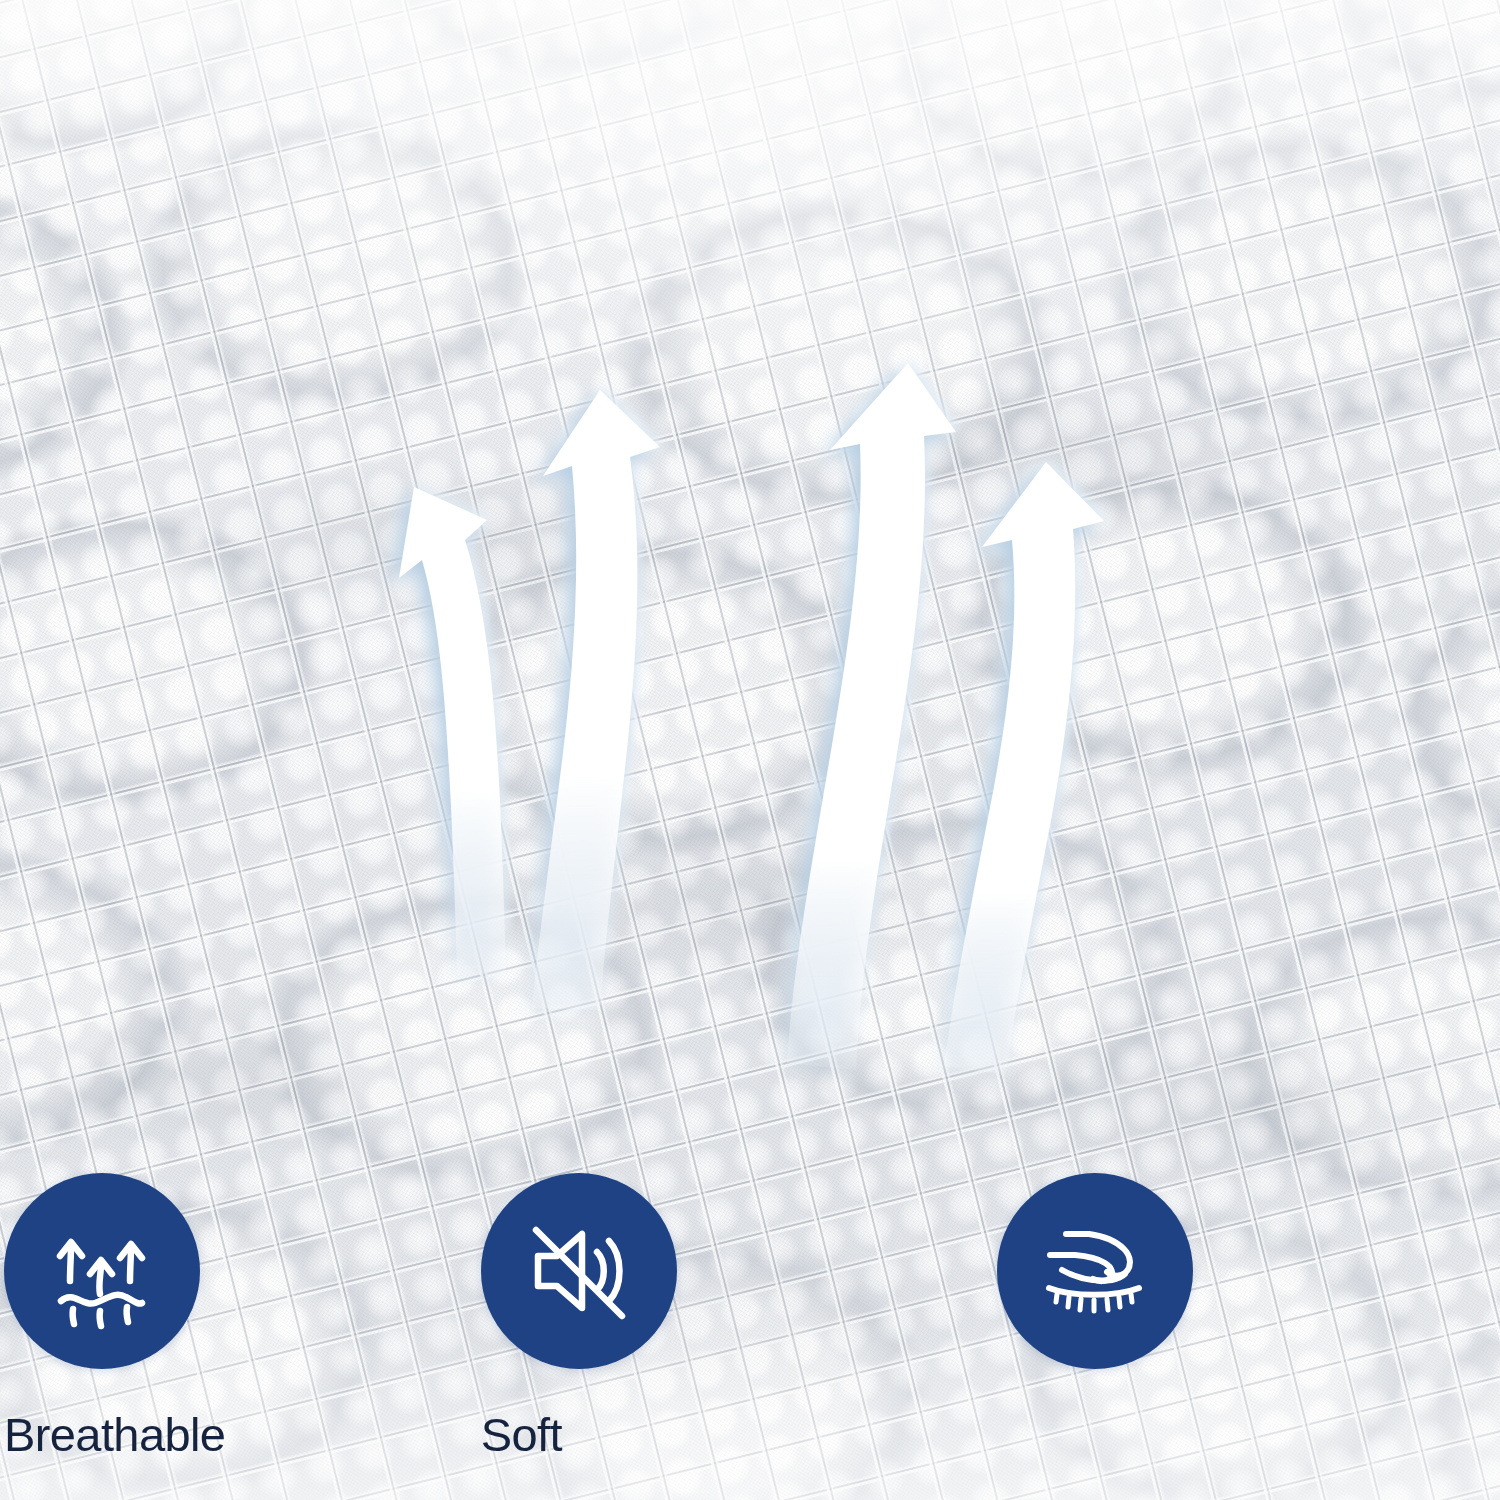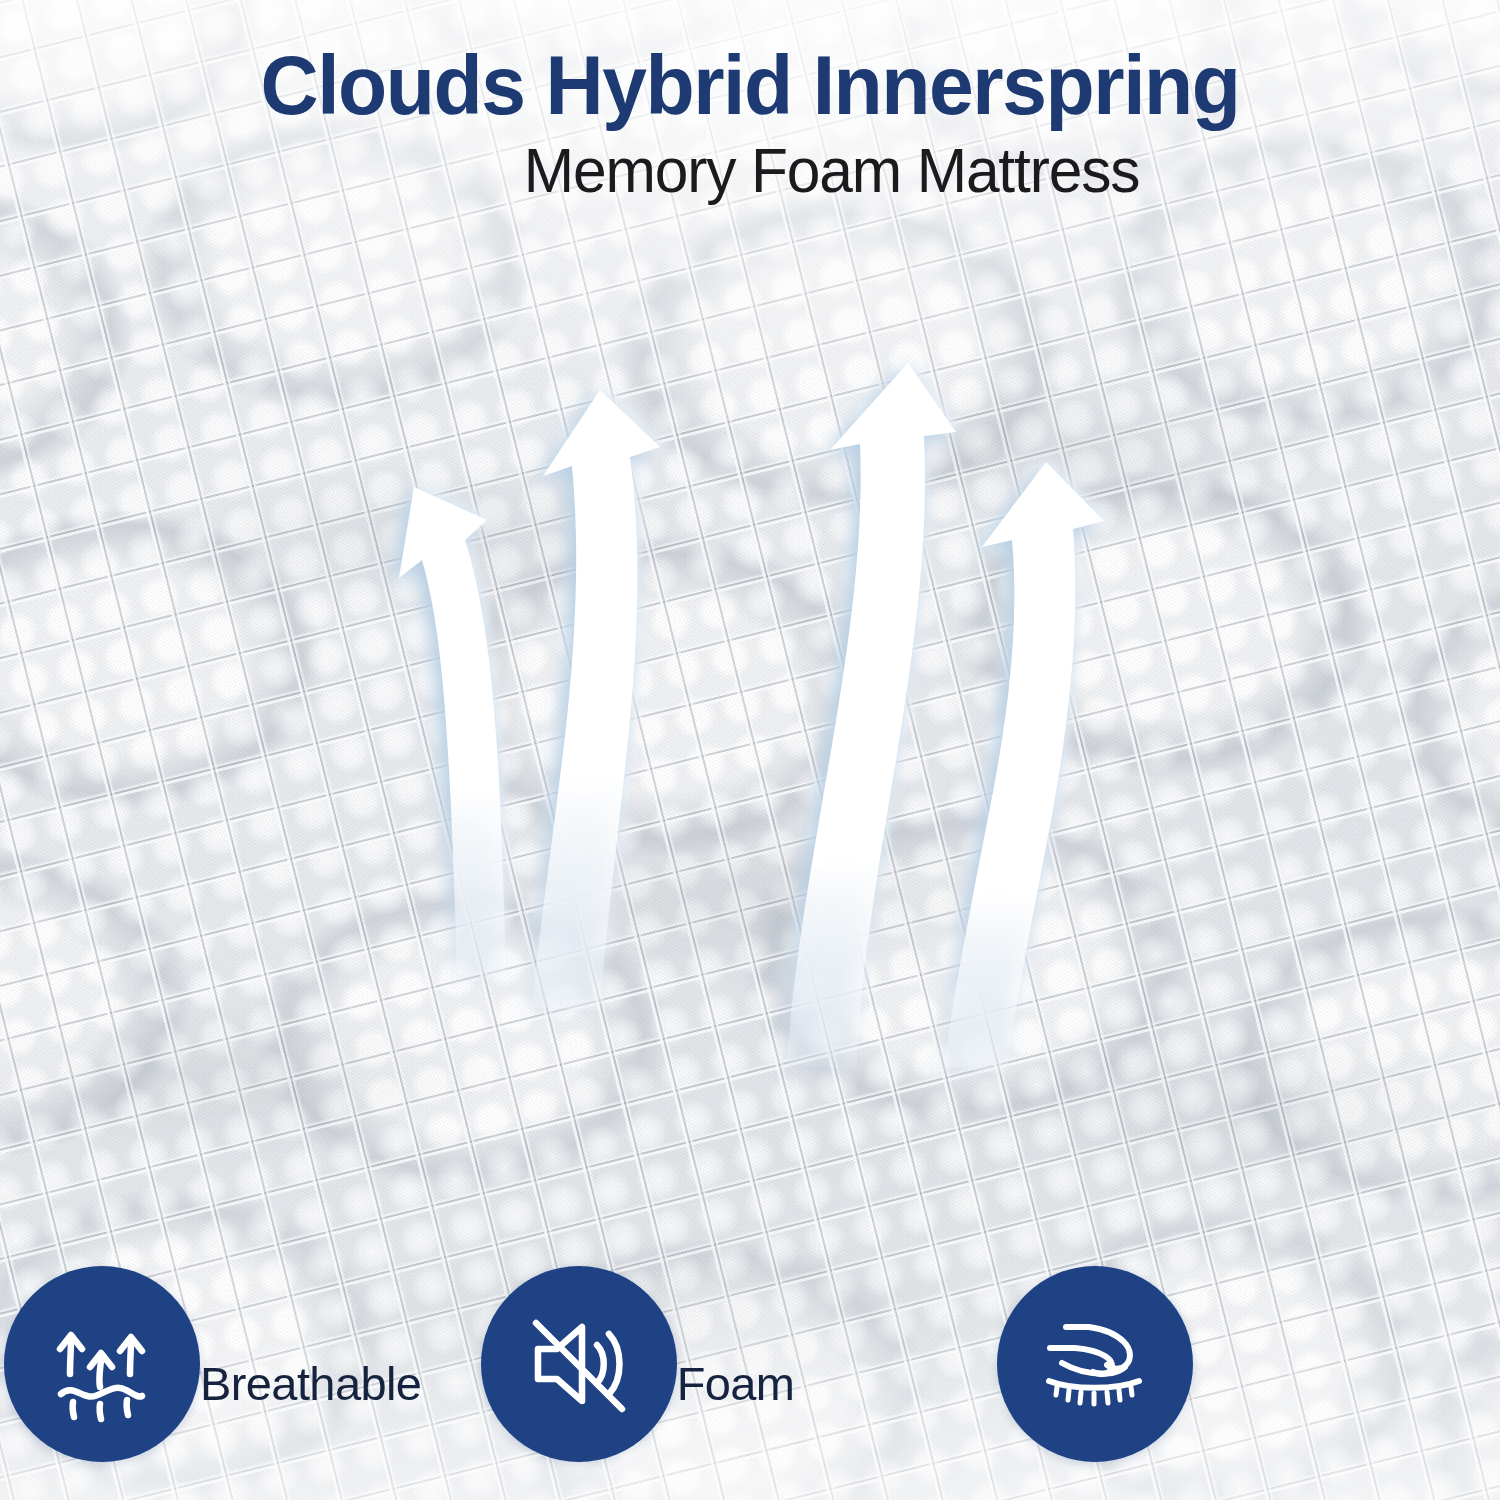--- a/index.html
+++ b/index.html
@@ -159,22 +159,21 @@
     position: absolute;
     left: 0;
     right: 0;
     bottom: 38px;
     display: flex;
     z-index: 6;
   }
   .feature {
     flex: 1 1 0;
     display: flex;
-    flex-direction: row;
-    align-items: center;
+    flex-direction: column;
   }
   .badge {
     width: 196px;
     height: 196px;
     border-radius: 50%;
     background: #1e4283;
     display: flex;
     align-items: center;
     justify-content: center;
     box-shadow: 0 2px 10px rgba(30,66,131,.18);
@@ -277,24 +276,20 @@
         C 1080,620 1070,716 1052,815
         C 1033,915 1016,1000 1006,1075
         L 944,1066
         C 955,985 974,890 993,792
         C 1010,702 1019,618 1012,540
         L 982,547
         Z"></path>
     </g>
   </svg>
 
-  <div id="headings">
-    <h1 id="title">Clouds Hybrid Innerspring</h1>
-    <h2 id="subtitle">Memory Foam Mattress</h2>
-  </div>
 
   <div id="features">
 
     <div class="feature">
       <div class="badge">
         <svg width="126" height="126" viewBox="0 0 126 126">
           <g fill="none" stroke="#ffffff" stroke-width="6.5" stroke-linecap="round" stroke-linejoin="round">
 
             <path d="M31,73 C31,60 32,48 32,38"></path>
             <path d="M21,48 L32,34 L43,48"></path>
@@ -324,21 +319,21 @@
 
             <path d="M22,48 L41,48 L66,26 L66,100 L41,78 L22,78 Z"></path>
 
             <path d="M81,44 C90,53 90,73 81,82"></path>
             <path d="M93,33 C107,48 107,78 93,93"></path>
 
             <path d="M20,22 L106,108"></path>
           </g>
         </svg>
       </div>
-      <div class="feature-label">Foam</div>
+      <div class="feature-label">Soft</div>
     </div>
 
     <div class="feature">
       <div class="badge">
         <svg width="126" height="126" viewBox="0 0 126 126">
           <g fill="none" stroke="#ffffff" stroke-width="6" stroke-linecap="round" stroke-linejoin="round">
 
             <path d="M34,26 L57,26 C72,28 84,33 92,41 C99,48 100,58 94,64
                      C89,69 81,69 75,64"></path>
 

